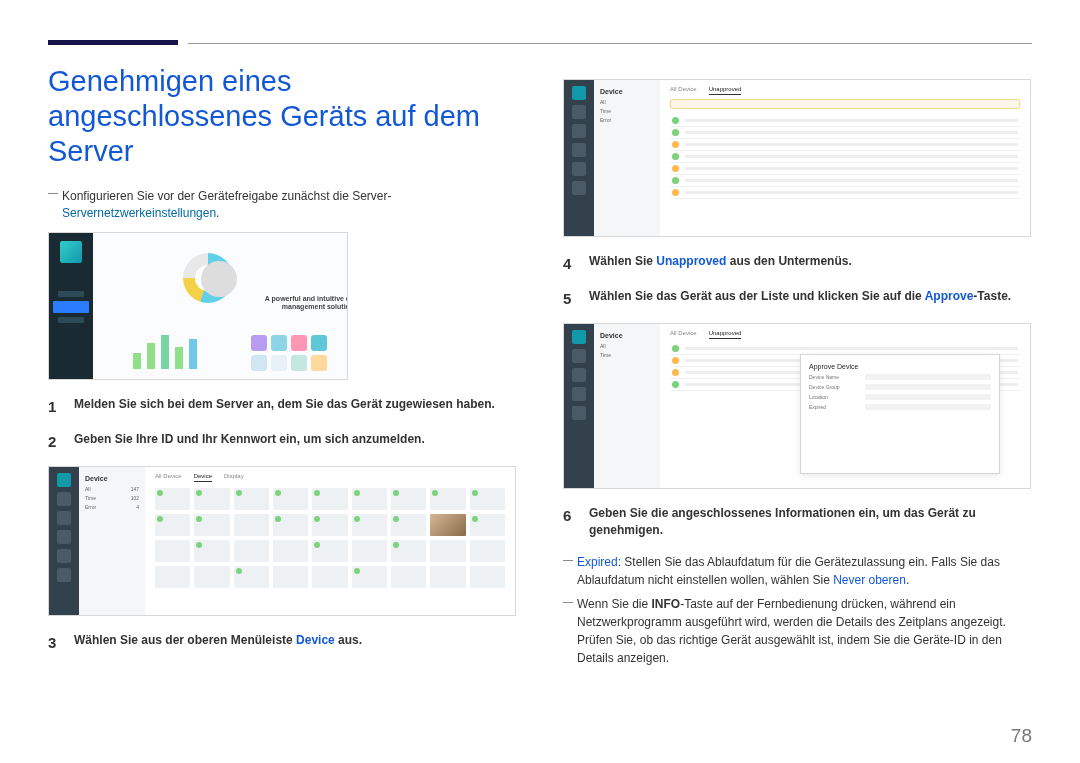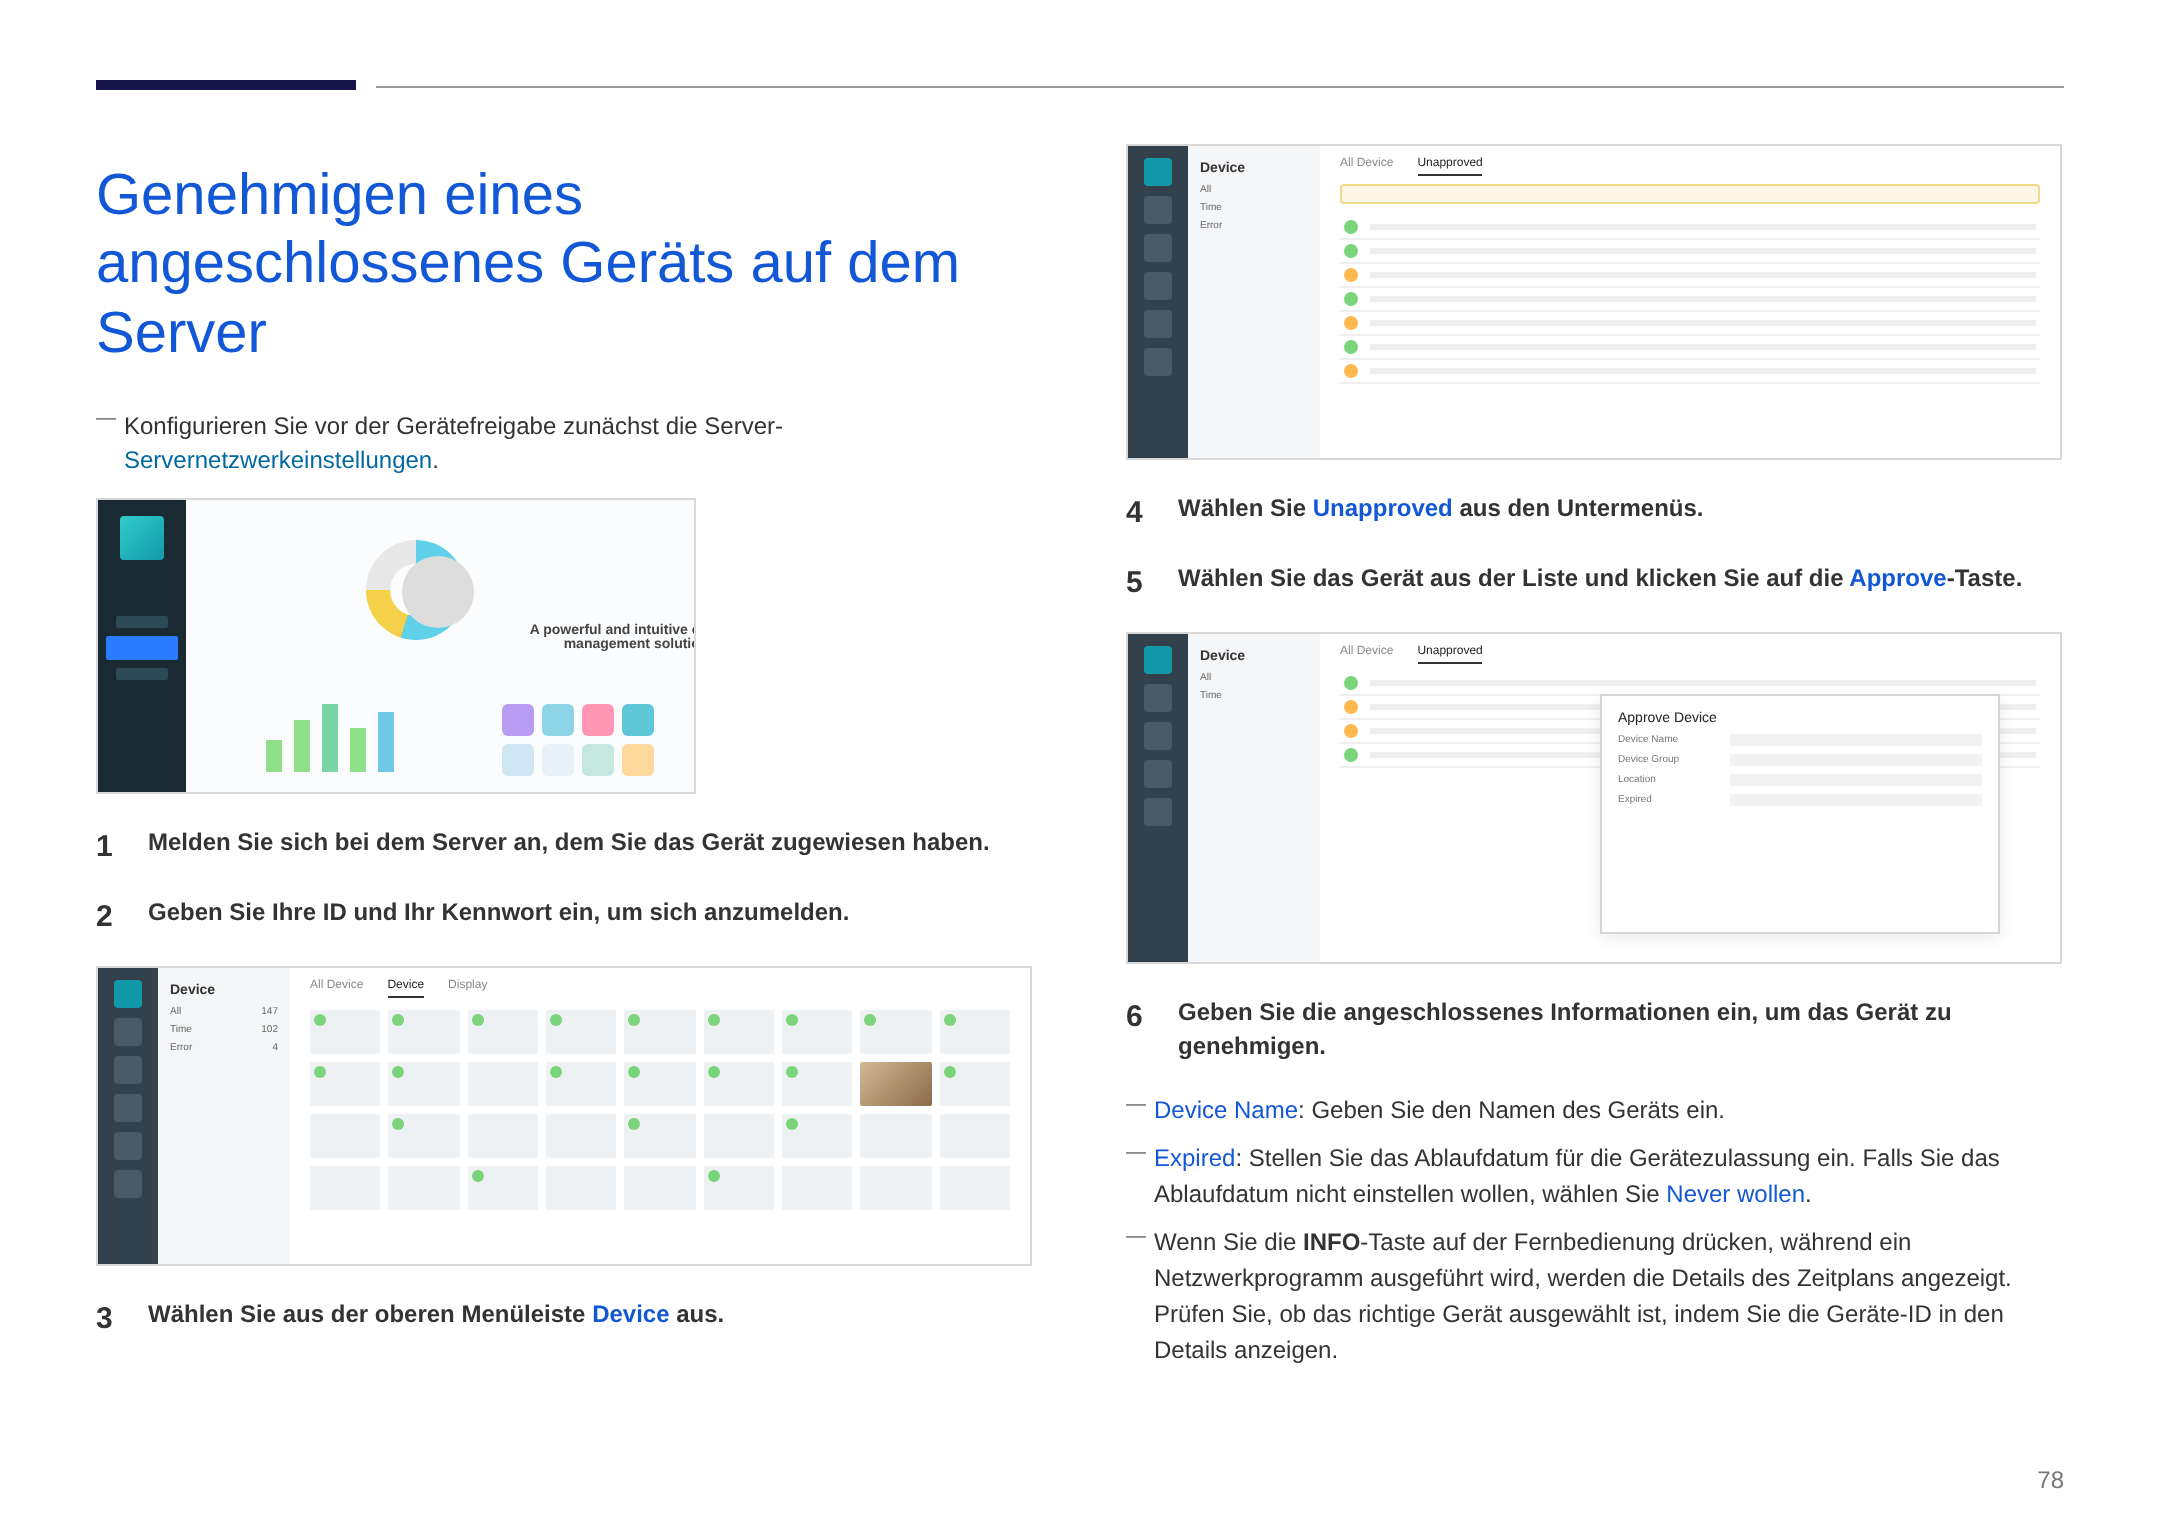--- a/index.html
+++ b/index.html
@@ -102,21 +102,21 @@
   .search-icon {
     display: inline-block;
     width: 12px;
     height: 12px;
     vertical-align: -2px;
   }
   .page-number {
     position: absolute;
     bottom: 16px;
     right: 48px;
-    font-size: 12px;
+    font-size: 19px;
     color: #777;
   }
 
   
   .ss1-inner { display:flex; height:100%; }
   .ss-sidebar-dark { width:44px; background:#1a2a33; display:flex; flex-direction:column; align-items:center; padding-top:8px; gap:4px;}
   .ss-logo { width:22px; height:22px; background:linear-gradient(135deg,#3cc,#19a); border-radius:2px; }
   .ss-side-item { width:26px; height:6px; background:#2e4a56; border-radius:1px; }
   .ss-side-item.active { background:#2b7bff; width:36px; height:12px; }
   .ss1-main { flex:1; background:#fbfcfd; position:relative; padding:10px 14px; }
@@ -441,28 +441,25 @@
           </div>
         </div>
       </div>
     </div>
 
     <div class="step">
       <div class="step-num">6</div>
       <div class="step-body">Geben Sie die angeschlossenes Informationen ein, um das Gerät zu genehmigen.</div>
     </div>
 
+
+
+
     <div class="sub-line">
-      <span class="term-blue">Device Name</span><span>: Geben Sie den Namen des Geräts ein.</span>
-    </div>
-
-
-
-    <div class="sub-line">
-      <span class="term-blue">Expired</span><span>: Stellen Sie das Ablaufdatum für die Gerätezulassung ein. Falls Sie das Ablaufdatum nicht einstellen wollen, wählen Sie </span><span class="term-blue">Never wollen</span><span>.</span>
+      <span class="term-blue">Expired</span><span>: Stellen Sie das Ablaufdatum für die Gerätezulassung ein. Falls Sie das Ablaufdatum nicht einstellen wollen, wählen Sie </span><span class="term-blue">Never oberen</span><span>.</span>
     </div>
 
     <div class="sub-line">
       <span>Wenn Sie die </span><b>INFO</b><span>-Taste auf der Fernbedienung drücken, während ein Netzwerkprogramm ausgeführt wird, werden die Details des Zeitplans angezeigt. Prüfen Sie, ob das richtige Gerät ausgewählt ist, indem Sie die Geräte-ID in den Details anzeigen.</span>
     </div>
 
   </div>
 </div>
 
 <div class="page-number">78</div>

